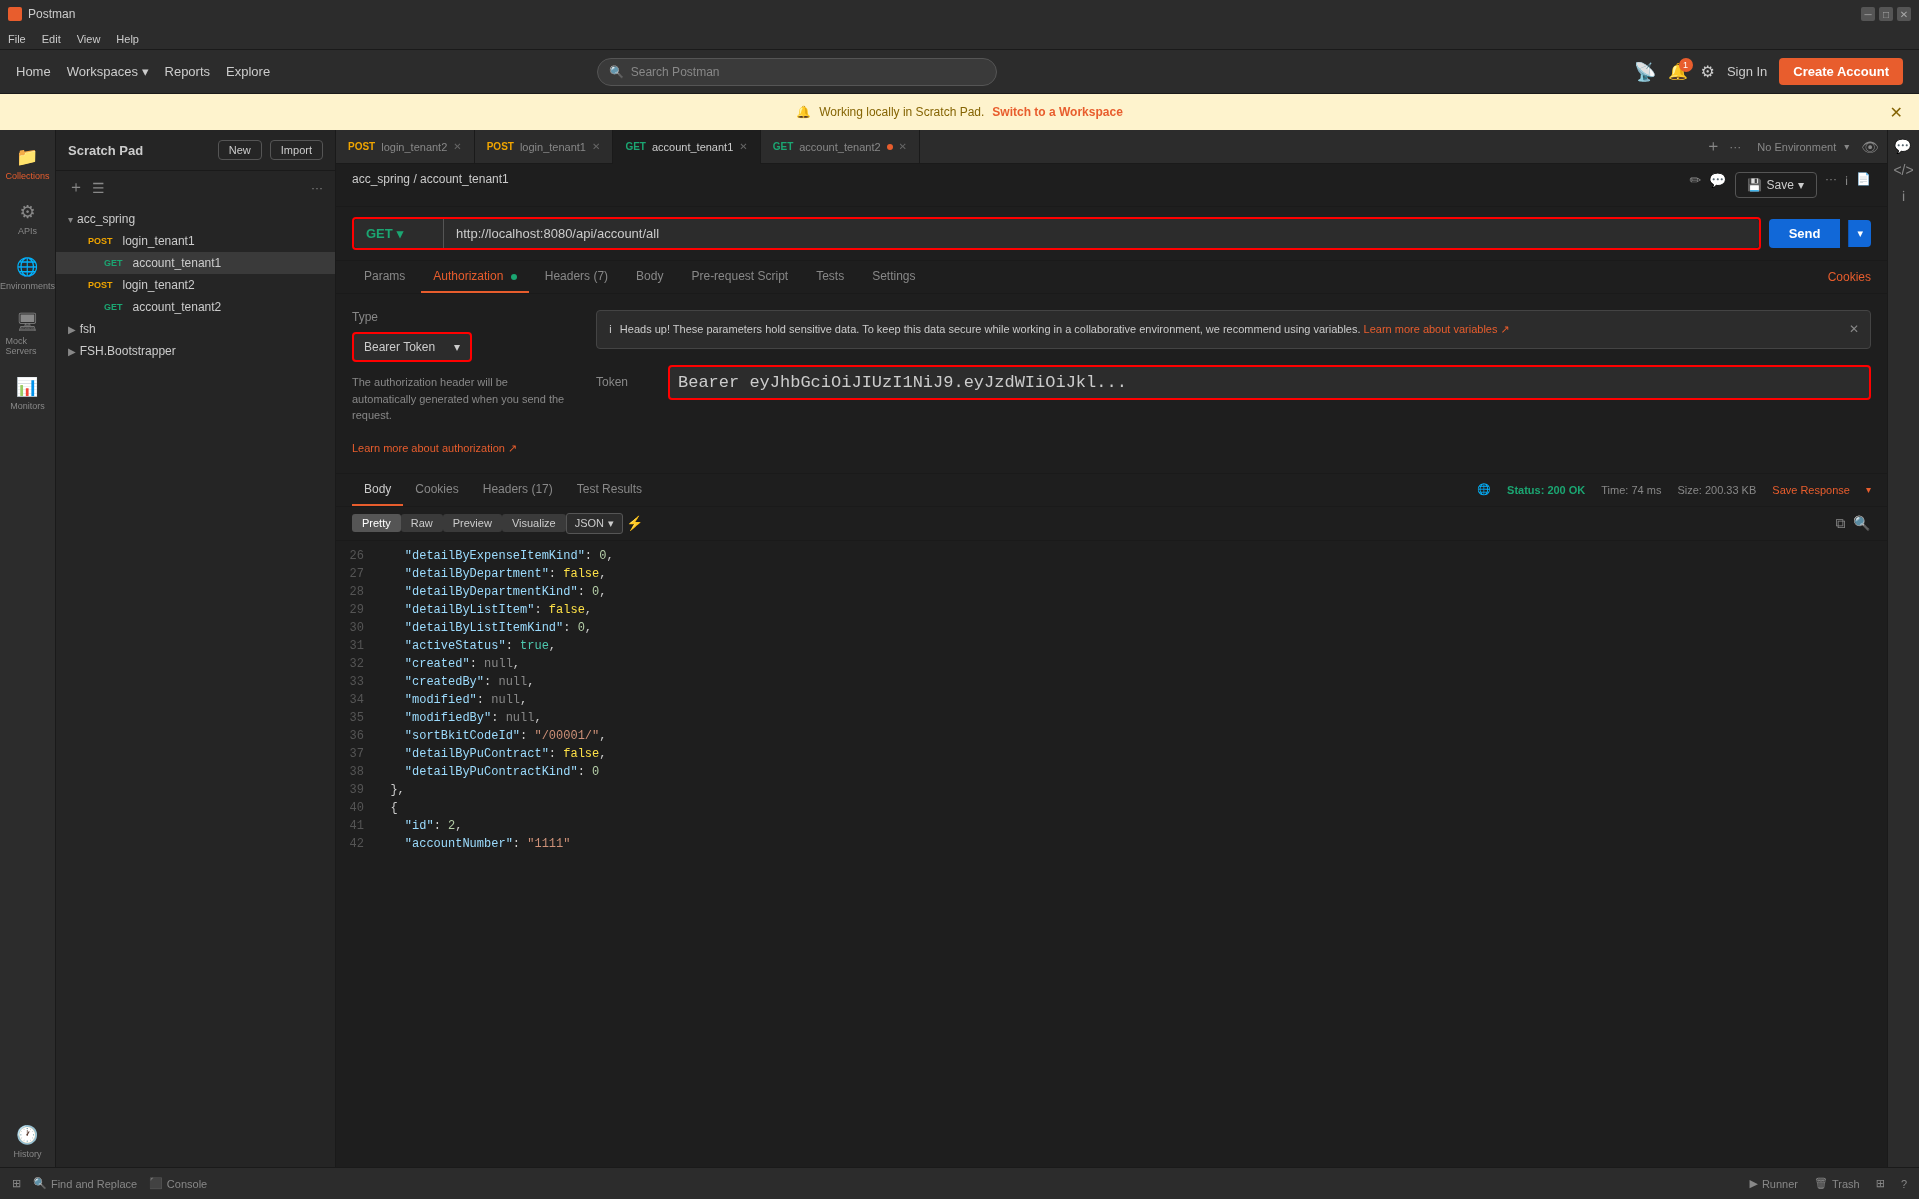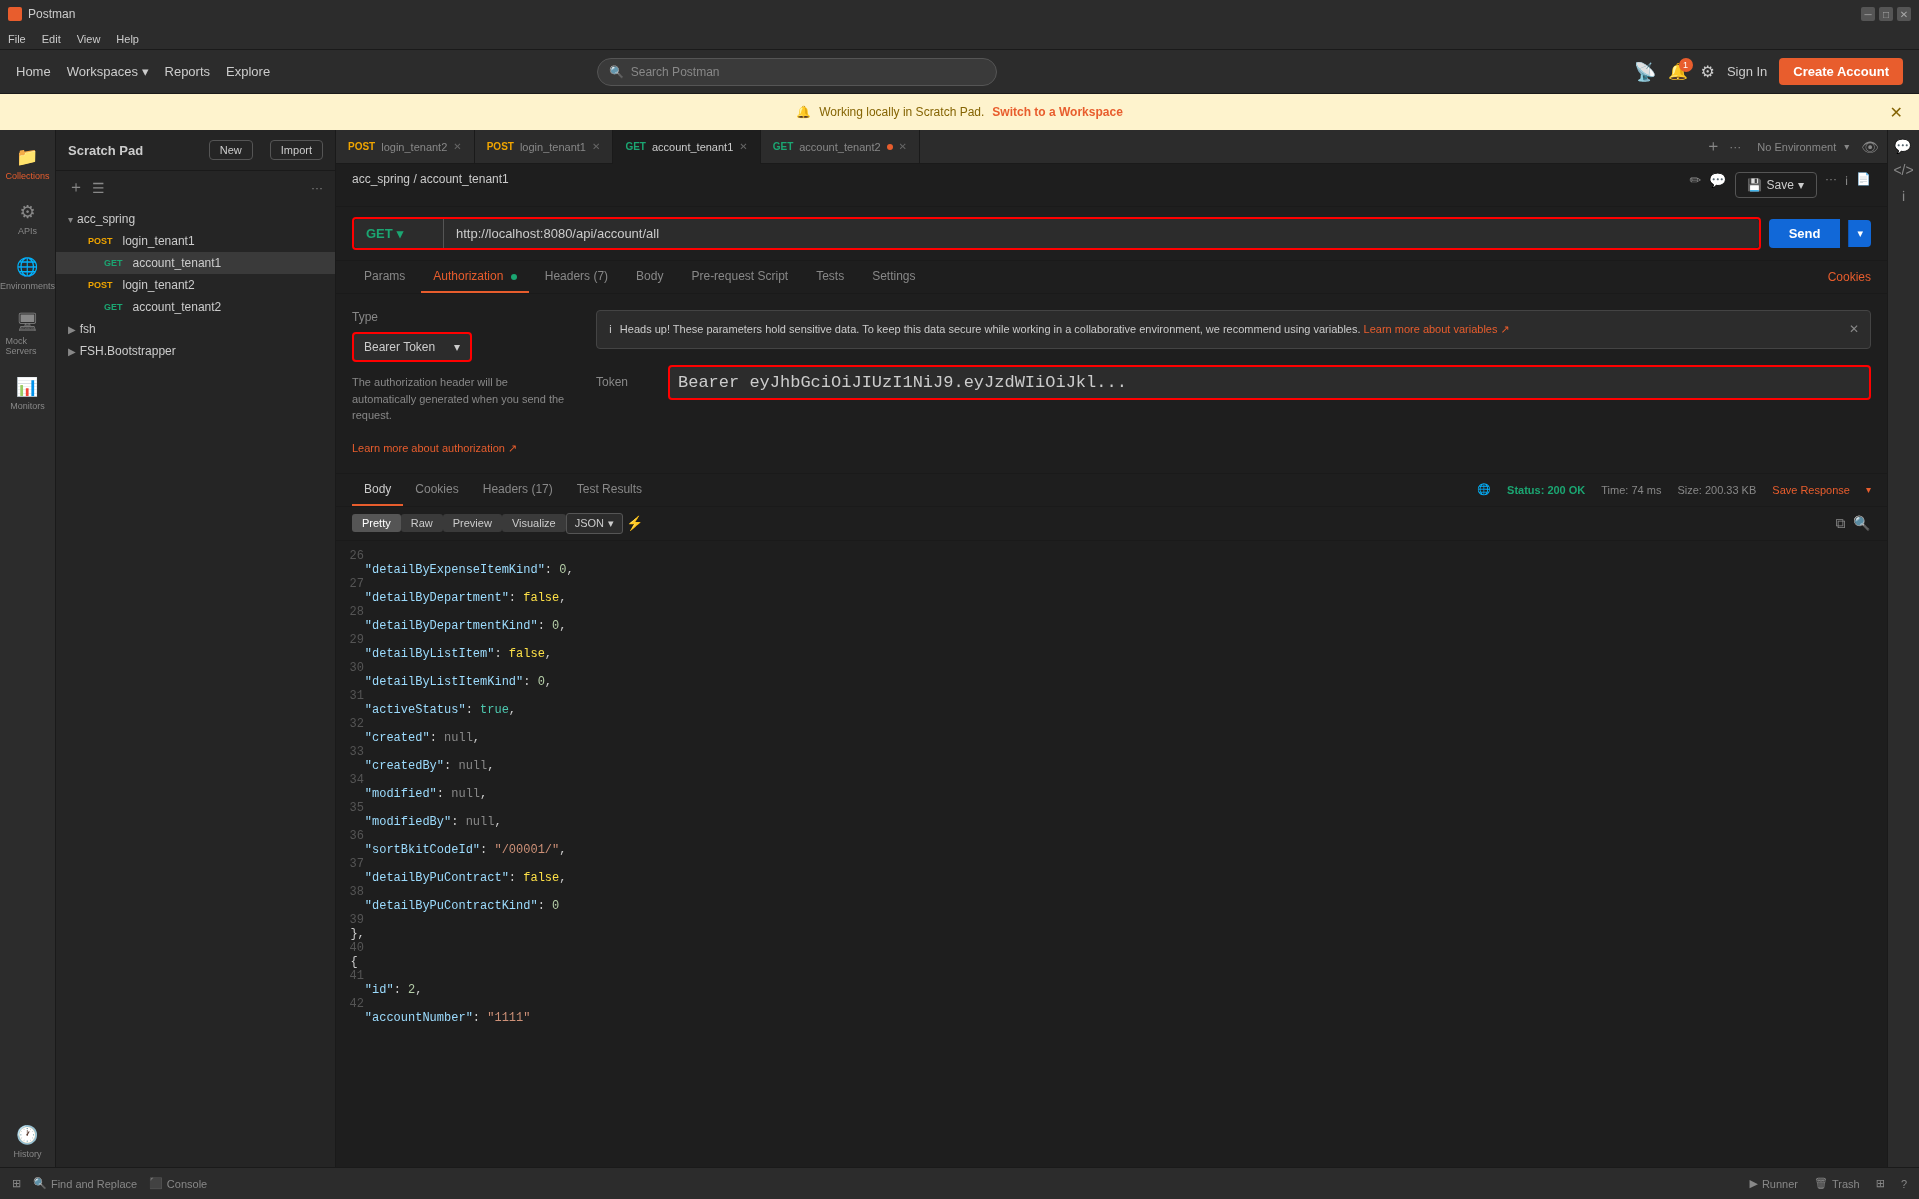--- a/index.html
+++ b/index.html
@@ -41,21 +41,21 @@
     .sidebar-icon-item { display: flex; flex-direction: column; align-items: center; padding: 8px 4px; cursor: pointer; border-radius: 4px; width: 52px; color: #888; font-size: 9px; gap: 3px; }
     .sidebar-icon-item.active { color: #e85d2d; }
     .sidebar-icon-item.active .icon-shape { color: #e85d2d; }
     .icon-shape { font-size: 18px; }
     .sidebar-spacer { flex: 1; }
 
     
     .sidebar-panel { width: 280px; background: #252525; border-right: 1px solid #1a1a1a; display: flex; flex-direction: column; }
     .sidebar-header { padding: 10px 12px; display: flex; align-items: center; justify-content: space-between; border-bottom: 1px solid #1a1a1a; }
     .scratch-pad-title { font-size: 13px; font-weight: 600; color: #ccc; }
-    .sidebar-header-actions { display: flex; gap: 17px; }
+    .sidebar-header-actions { display: flex; gap: 8px; }
     .sidebar-action-btn { background: none; border: 1px solid #555; border-radius: 4px; color: #ccc; padding: 3px 10px; font-size: 11px; cursor: pointer; }
     .sidebar-toolbar { display: flex; align-items: center; padding: 6px 12px; gap: 8px; }
     .sidebar-tree { padding: 4px 0; }
     .tree-item { display: flex; align-items: center; padding: 4px 12px; cursor: pointer; font-size: 12px; color: #ccc; }
     .tree-item.active { background: #3a3a3a; }
     .tree-chevron { margin-right: 4px; color: #888; font-size: 10px; }
     .tree-indent1 { padding-left: 28px; }
     .tree-indent2 { padding-left: 44px; }
     .method-badge { font-size: 9px; font-weight: 700; padding: 1px 4px; border-radius: 2px; margin-right: 6px; }
     .method-post { color: #f0a500; }
@@ -118,21 +118,21 @@
     .save-response-btn { color: #e85d2d; font-size: 11px; cursor: pointer; }
 
     
     .response-toolbar { display: flex; align-items: center; padding: 6px 16px; gap: 0; border-bottom: 1px solid #1a1a1a; }
     .format-btn { background: #3a3a3a; border: none; border-radius: 3px; color: #ccc; padding: 3px 10px; font-size: 11px; cursor: pointer; }
     .format-btn.active { background: #555; color: white; }
     .json-select { background: #2c2c2c; border: 1px solid #555; border-radius: 3px; color: #ccc; font-size: 11px; padding: 3px 8px; cursor: pointer; display: flex; align-items: center; gap: 4px; }
 
     
     .code-area { flex: 1; overflow-y: auto; padding: 8px 0; font-family: 'Consolas', 'Courier New', monospace; font-size: 12px; background: #1e1e1e; }
-    .code-line { display: flex; min-height: 18px; flex-direction: column; }
+    .code-line { display: flex; min-height: 18px; }
     .line-num { width: 40px; text-align: right; padding-right: 12px; color: #555; user-select: none; flex-shrink: 0; }
     .line-content { flex: 1; white-space: pre; color: #ccc; }
     .json-key { color: #9cdcfe; }
     .json-str { color: #ce9178; }
     .json-num { color: #b5cea8; }
     .json-bool-true { color: #4ec9b0; }
     .json-bool-false { color: #fde047; }
     .json-null { color: #888; }
     .json-punc { color: #ccc; }
 

